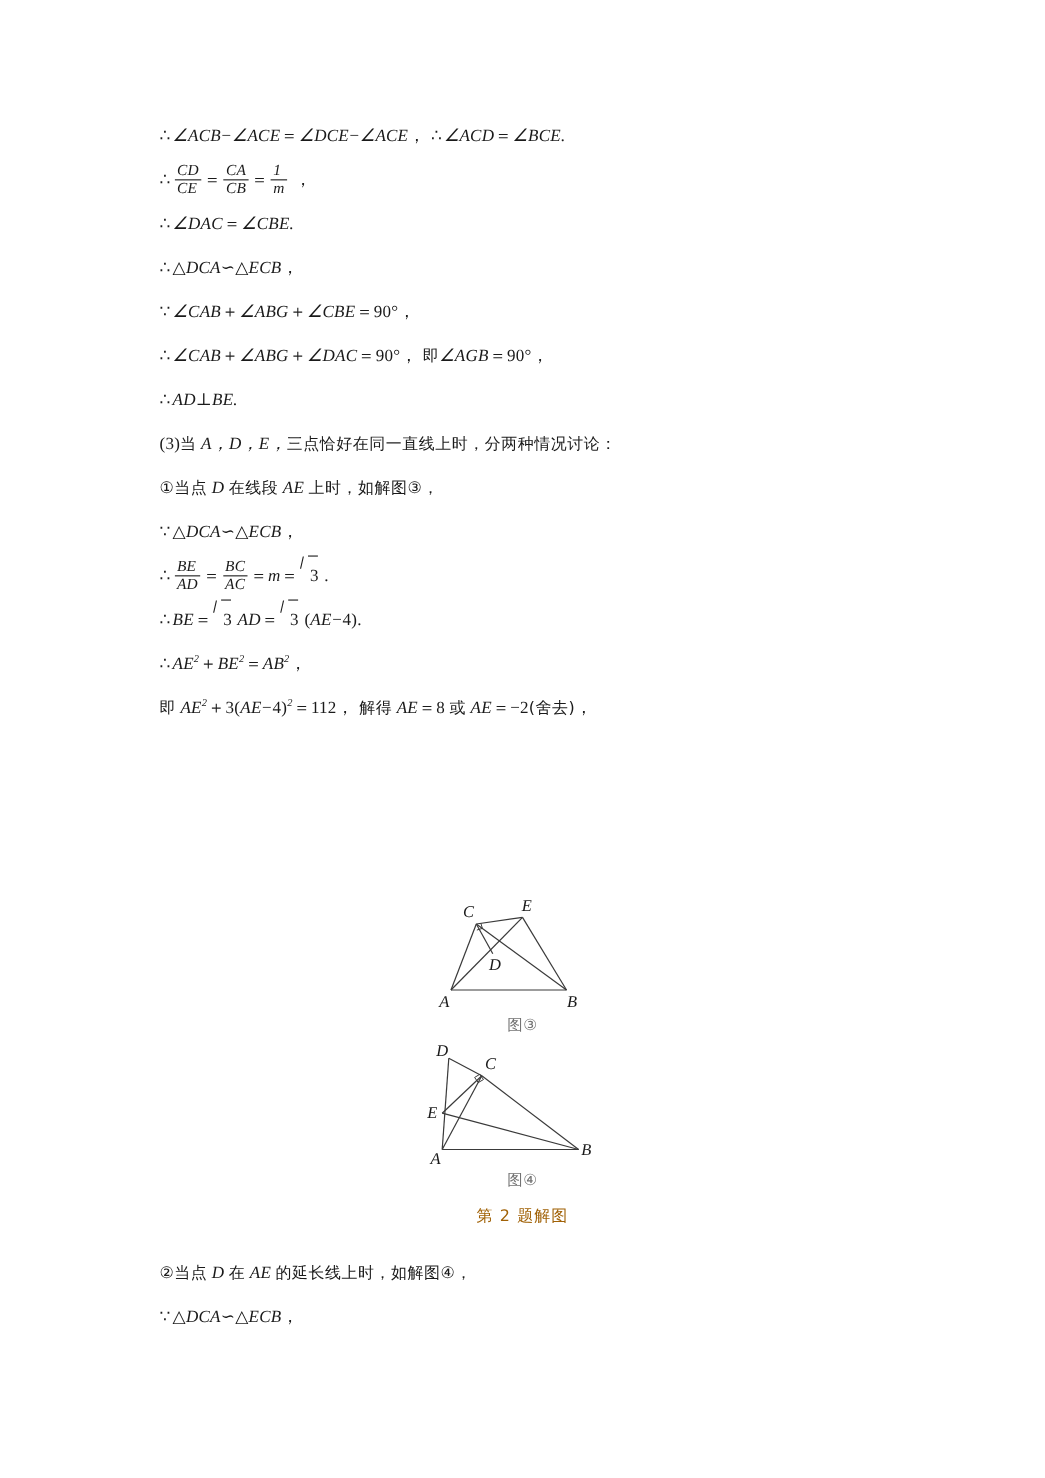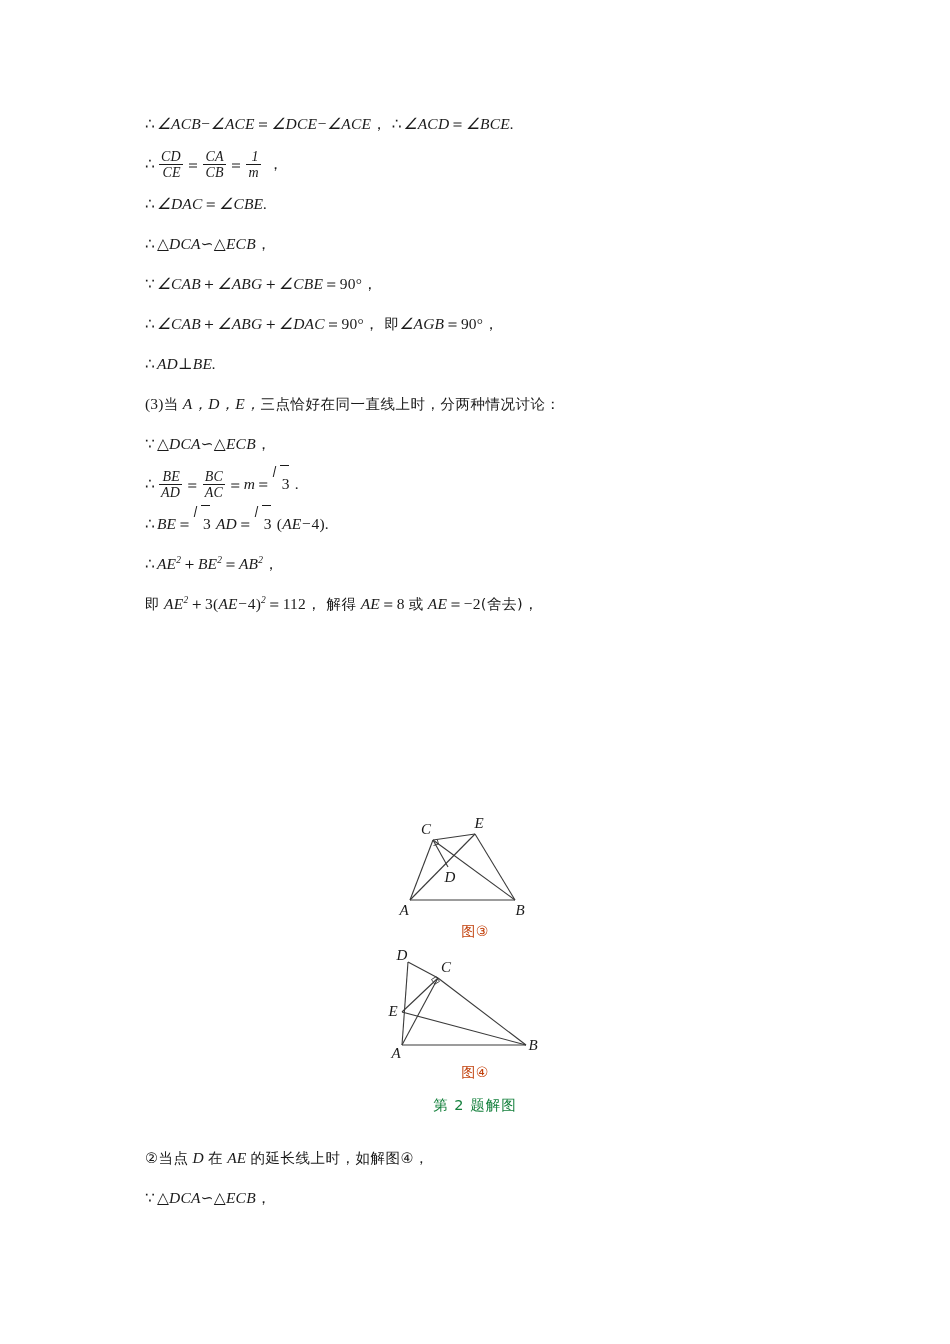--- a/index.html
+++ b/index.html
@@ -43,21 +43,21 @@
     letter-spacing: 0.5px;
   }
   .op { font-style: normal; padding: 0 0.5px; }
   .cm { font-style: normal; letter-spacing: 1px; }
   .becs { font-style: normal; padding-right: 2px; letter-spacing: 0px; }
 
   
   .frac {
     display: inline-block;
     vertical-align: middle;
-    text-align: right;
+    text-align: left;
     font-size: 14px;
     line-height: 1.12;
     margin: 0 2px;
     position: relative;
     top: -0.5px;
   }
   .frac .num {
     display: block;
     border-bottom: 1px solid #1a1a1a;
     padding: 0 2px 0px 2px;
@@ -109,28 +109,28 @@
   .figure-block {
     position: absolute;
     left: 0;
     width: 950px;
     text-align: center;
   }
   .fig-caption {
     font-family: "DejaVu Sans", "Liberation Sans", sans-serif;
     font-size: 14px;
     letter-spacing: 0.5px;
-    color: #c2410c;
+    color: #737373;
   }
   .fig-label {
     font-family: "DejaVu Sans", "Liberation Sans", sans-serif;
     font-size: 14.5px;
     text-align: center;
     letter-spacing: 1px;
-    color: #15803d;
+    color: #a16207;
   }
   svg { display: block; margin: 0 auto; }
   svg text {
     font-family: "Liberation Serif", "DejaVu Serif", serif;
     font-style: italic;
     font-size: 15px;
     fill: #1a1a1a;
   }
   svg line, svg path, svg polyline { stroke: #3a3a3a; }
 </style>
@@ -167,20 +167,23 @@
     </div>
 
     <div class="line">
       <span class="becs">∴</span><span class="mi">AD</span><span class="mn">⊥</span><span class="mi">BE.</span>
     </div>
 
     <div class="line">
       <span class="mn">(3)</span><span class="cn">当</span>&nbsp;<span class="mi">A，D，E，</span><span class="cn">三点恰好在同一直线上时，分两种情况讨论：</span>
     </div>
 
+    <div class="line">
+      <span class="cn">①</span><span class="cn">当点</span>&nbsp;<span class="mi">D</span>&nbsp;<span class="cn">在线段</span>&nbsp;<span class="mi">AE</span>&nbsp;<span class="cn">上时，如解图③，</span>
+    </div>
 
     <div class="line">
       <span class="becs">∵</span><span class="mn">△</span><span class="mi">DCA</span><span class="mn">∽</span><span class="mn">△</span><span class="mi">ECB</span><span class="cm">，</span>
     </div>
 
     <div class="line">
       <span class="becs">∴</span><span class="frac"><span class="num">BE</span><span class="den">AD</span></span><span class="op eqf">＝</span><span class="frac"><span class="num">BC</span><span class="den">AC</span></span><span class="op eqf">＝</span><span class="mi">m</span><span class="op">＝</span><span class="sqrt"><span class="rad">3</span></span>&nbsp;<span class="mn">.</span>
     </div>
 
 

